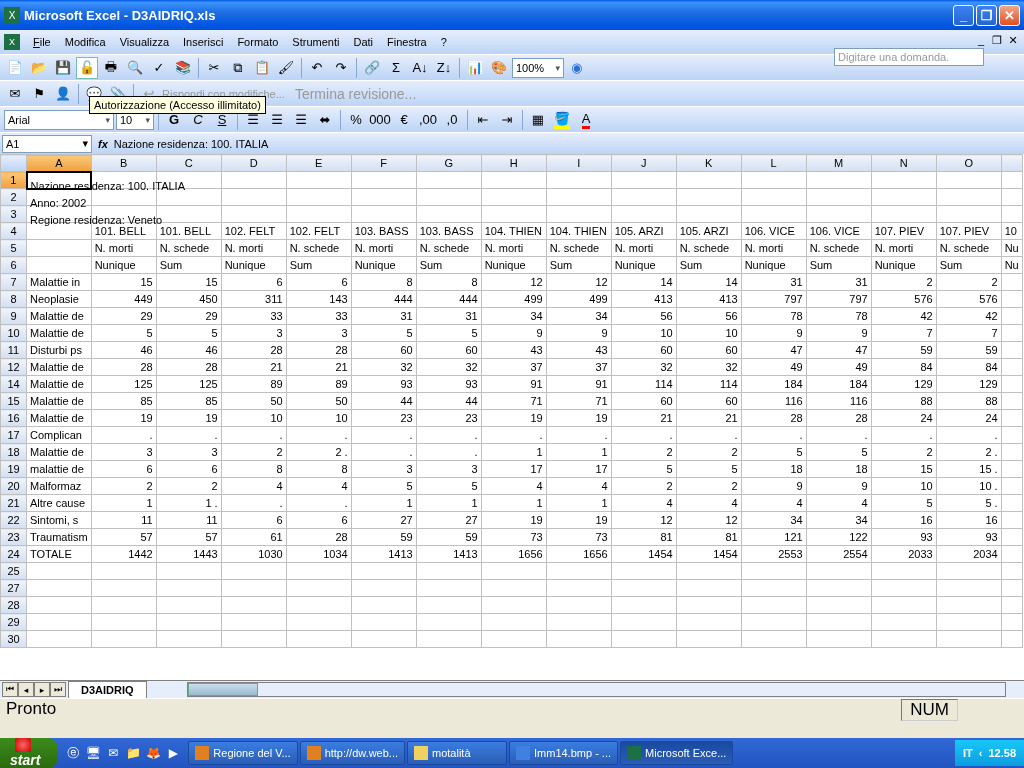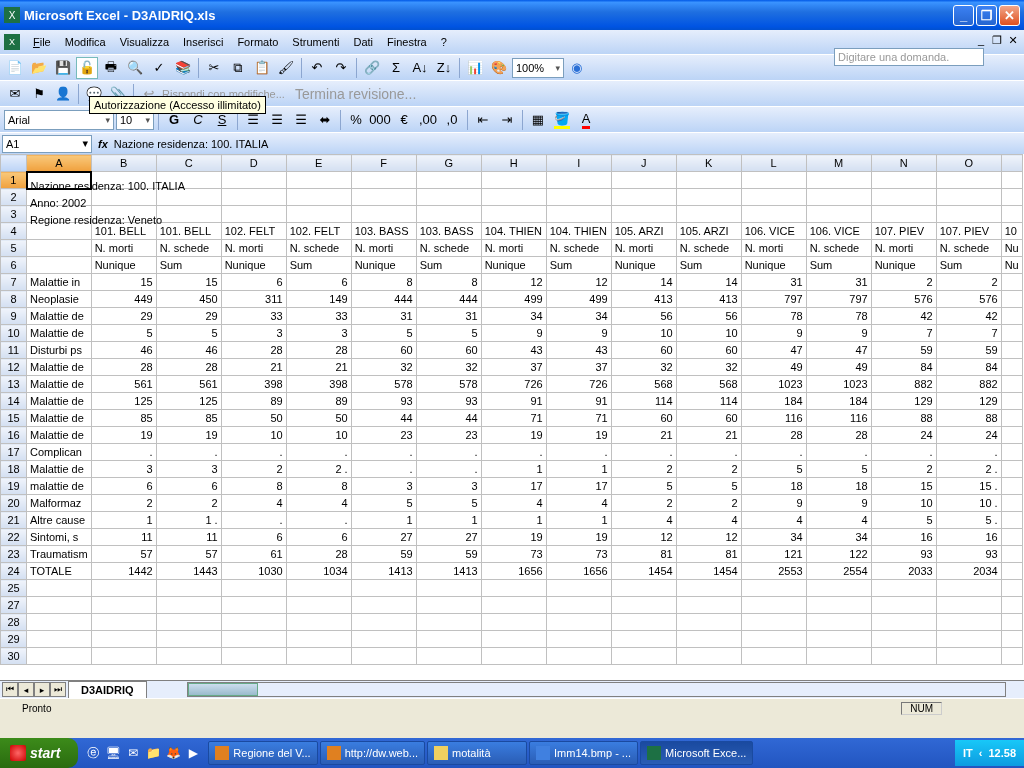--- a/index.html
+++ b/index.html
@@ -41,24 +41,24 @@
 .grid th.selrow { background:linear-gradient(to bottom,#f9c97b,#f0a03d); }
 .grid td { text-align:right; }
 .grid td.txt { text-align:left; }
 .grid td.active { border:2px solid #000; position:relative; }
 .sheet-tabs { height:18px; background:#e6eefc; display:flex; align-items:center; border-top:1px solid #808080; }
 .tabnav { display:flex; margin-left:2px; }
 .tabnav span { width:16px; height:15px; border:1px solid #808080; display:flex; align-items:center; justify-content:center; font-size:9px; background:#ece9d8; }
 .sheettab { background:#fff; border:1px solid #808080; border-bottom:none; padding:0 12px; height:17px; display:flex; align-items:center; font-weight:bold; margin-left:2px; font-size:11px; }
 .hscroll { flex:1; margin:0 18px 0 40px; height:15px; background:#e6eefc; border:1px solid #808080; position:relative; }
 .hscroll .thumb { position:absolute; left:0; width:70px; height:100%; background:linear-gradient(to bottom,#cde,#9bc); border:1px solid #6a8; }
-.statusbar { height:20px; background:#ece9d8; display:flex; align-items:center; padding:0 22px; font-size:10px; border-top:1px solid #fff; }
+.statusbar { height:20px; background:#ece9d8; display:flex; align-items:flex-start; padding:0 6px; font-size:17px; border-top:1px solid #fff; }
 .statusbar .num { margin-left:auto; margin-right:60px; border:1px inset #ccc; padding:0 8px; }
 .taskbar { position:absolute; bottom:0; left:0; right:0; height:30px; background:linear-gradient(to bottom,#3168d5,#2255c0); display:flex; align-items:center; }
-.startbtn { height:30px; background:linear-gradient(to bottom,#3c8b1a,#2a6b0f); color:#fff; font-weight:bold; font-style:italic; padding:0 18px 0 10px; display:flex; align-items:center; font-size:14px; border-radius:0 10px 10px 0; }
+.startbtn { height:30px; background:linear-gradient(to bottom,#3c8b1a,#2a6b0f); color:#fff; font-weight:bold; font-style:italic; padding:0 18px 0 10px; display:flex; align-items:center; font-size:14px; border-radius:0 10px 10px 0;flex-direction:column; }
 .startbtn .orb { width:16px; height:16px; background:radial-gradient(circle,#f66,#c00); border-radius:2px; margin-right:4px; }
 .ql { display:flex; gap:2px; margin:0 6px; }
 .ql span { width:18px; height:18px; display:flex; align-items:center; justify-content:center; color:#fff; font-size:12px; }
 .taskbtn { height:24px; background:linear-gradient(to bottom,#3a7de0,#2a5db5); border:1px solid #1a4aa0; color:#fff; padding:0 6px; margin-right:2px; display:flex; align-items:center; font-size:11px; min-width:100px; max-width:140px; overflow:hidden; border-radius:2px; }
 .taskbtn.active { background:linear-gradient(to bottom,#1a4aa0,#2a5db5); }
 .taskbtn .ticon { width:14px; height:14px; margin-right:4px; flex-shrink:0; }
 .tray { margin-left:auto; background:linear-gradient(to bottom,#18c8f8,#0d9be0); height:22px; display:flex; align-items:center; padding:13px 8px; color:#fff; font-size:11px; gap:6px;font-weight:bold; }
 .grid td.colA { width:63px; } .grid th.colA{width:63px;}
 .colw { width:65px; }
 </style>
@@ -353,21 +353,21 @@
           <td class="colw">2</td>
           <td class="colw">2</td>
           <td></td>
         </tr>
         <tr>
           <th class="rowhdr">8</th>
           <td class="txt colA">Neoplasie</td>
           <td class="colw">449</td>
           <td class="colw">450</td>
           <td class="colw">311</td>
-          <td class="colw">149</td>
+          <td class="colw">143</td>
           <td class="colw">444</td>
           <td class="colw">444</td>
           <td class="colw">499</td>
           <td class="colw">499</td>
           <td class="colw">413</td>
           <td class="colw">413</td>
           <td class="colw">797</td>
           <td class="colw">797</td>
           <td class="colw">576</td>
           <td class="colw">576</td>
@@ -440,39 +440,20 @@
           <td class="colw">32</td>
           <td class="colw">32</td>
           <td class="colw">37</td>
           <td class="colw">37</td>
           <td class="colw">32</td>
           <td class="colw">32</td>
           <td class="colw">49</td>
           <td class="colw">49</td>
           <td class="colw">84</td>
           <td class="colw">84</td>
-          <td></td>
-        </tr>
-        <tr>
-          <th class="rowhdr">13</th>
-          <td class="txt colA">Malattie de</td>
-          <td class="colw">561</td>
-          <td class="colw">561</td>
-          <td class="colw">398</td>
-          <td class="colw">398</td>
-          <td class="colw">578</td>
-          <td class="colw">578</td>
-          <td class="colw">726</td>
-          <td class="colw">726</td>
-          <td class="colw">568</td>
-          <td class="colw">568</td>
-          <td class="colw">1023</td>
-          <td class="colw">1023</td>
-          <td class="colw">882</td>
-          <td class="colw">882</td>
           <td></td>
         </tr>
         <tr>
           <th class="rowhdr">14</th>
           <td class="txt colA">Malattie de</td>
           <td class="colw">125</td>
           <td class="colw">125</td>
           <td class="colw">89</td>
           <td class="colw">89</td>
           <td class="colw">93</td>

